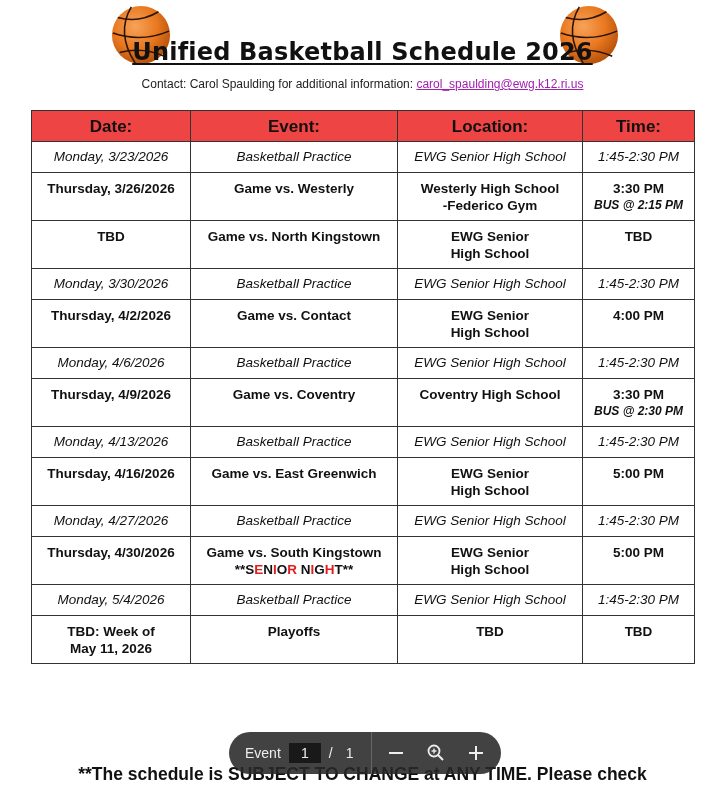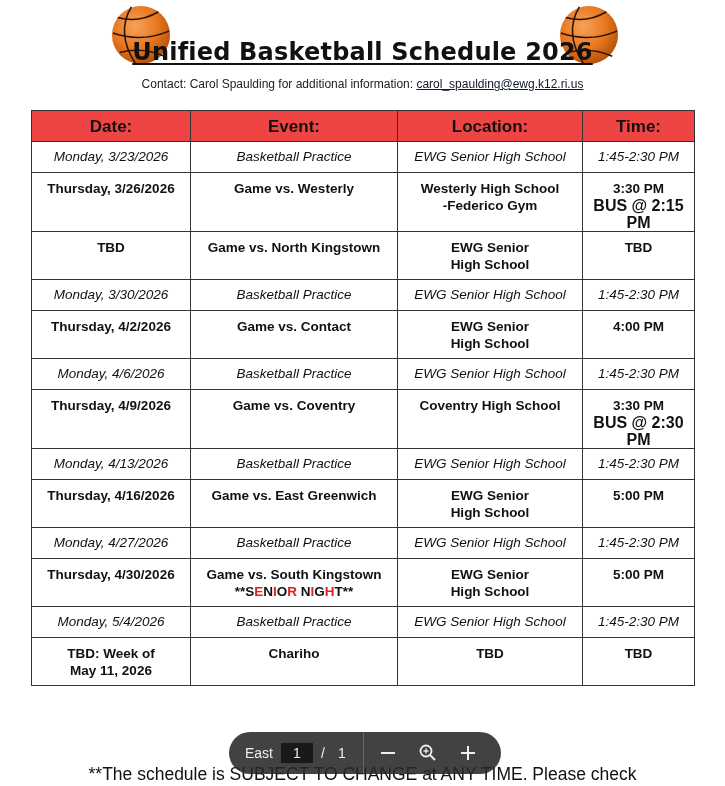--- a/index.html
+++ b/index.html
@@ -37,21 +37,21 @@
       text-decoration-thickness: 2px;
       text-underline-offset: 3px;
     }
     .contact {
       position: absolute; left: 0; width: 725px; top: 77px;
       text-align: center;
       font-size: 12px;
       color: #222;
     }
     .contact a {
-      color: #0f172a;
+      color: #a21caf;
       text-decoration: underline;
     }
     table.schedule {
       position: absolute;
       left: 31px; top: 110px;
       width: 663px;
       border-collapse: collapse;
       table-layout: fixed;
     }
     table.schedule th, table.schedule td {
@@ -77,27 +77,28 @@
       font-weight: normal;
       height: 30px;
     }
     tr.practice td .cell { padding-top: 6px; }
     tr.game td {
       font-weight: bold;
       height: 47px;
     }
     tr.game td .cell { padding-top: 7px; }
     .bus {
-      font-size: 16px;
+      font-style: italic;
+      font-size: 12px;
       display: block;
     }
     .footer-note {
       position: absolute; left: 0; width: 725px; top: 764px;
       text-align: center;
-      font-weight: normal;
+      font-weight: bold;
       font-size: 17.5px;
       color: #111;
     }
     .pdf-toolbar {
       position: absolute;
       left: 229px; top: 732px;
       width: 272px; height: 42px;
       border-radius: 21px;
       background: rgba(40,40,40,0.88);
       color: #eee;
@@ -352,36 +353,36 @@
           </td>
           <td>
             <div class="cell">1:45-2:30 PM</div>
           </td>
         </tr>
         <tr class="game">
           <td>
             <div class="cell">TBD: Week of<br>May 11, 2026</div>
           </td>
           <td>
-            <div class="cell">Chariho</div>
+            <div class="cell">Playoffs</div>
           </td>
           <td>
             <div class="cell">TBD</div>
           </td>
           <td>
             <div class="cell">TBD</div>
           </td>
         </tr>
       </tbody>
   </table>
 
   <div class="footer-note">**The schedule is SUBJECT TO CHANGE at ANY TIME. Please check</div>
 
   <div class="pdf-toolbar">
-    <span class="label">East</span>
+    <span class="label">Event</span>
     <input class="page-input" value="1" style="">
     <span class="sep">/</span>
     <span>1</span>
     <div class="divider"></div>
     <div class="tbtn">
       <svg width="18" height="18" viewBox="0 0 18 18">
           <rect x="2" y="8" width="14" height="2" fill="#eee"></rect>
         </svg>
     </div>
     <div class="tbtn">

